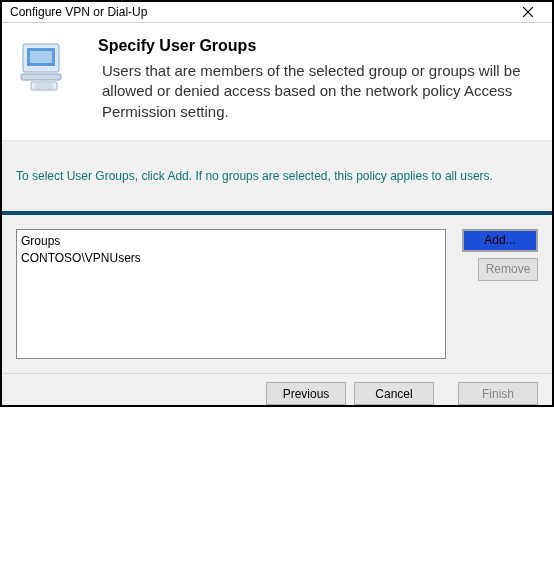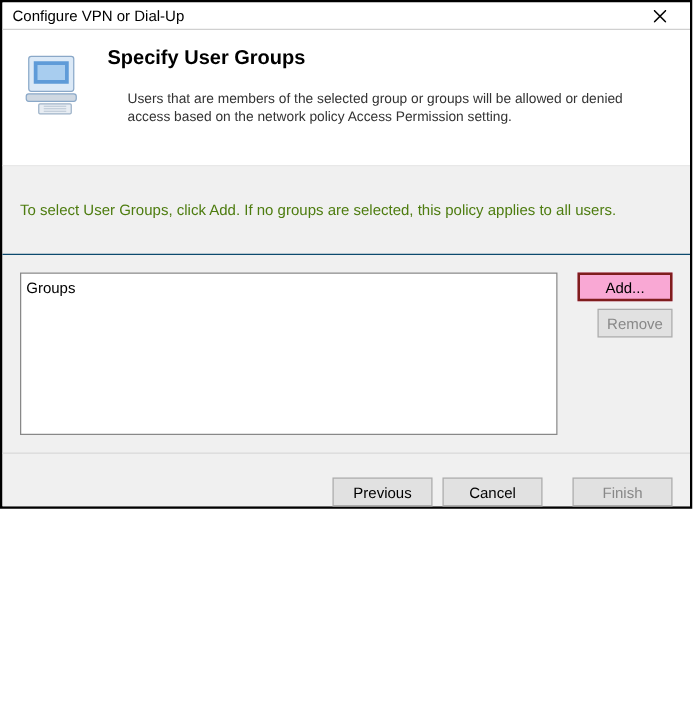--- a/index.html
+++ b/index.html
@@ -28,46 +28,46 @@
   .titlebar .title { flex: 1; }
   .titlebar .close {
     width: 40px; height: 20px;
     display: flex; align-items: center; justify-content: center;
     font-size: 14px;
     cursor: pointer;
   }
   .header-panel {
     display: flex;
     padding: 14px 20px 14px 14px;
-    gap: 14px;
+    gap: 26px;
     background: #fff;
   }
   .header-panel .icon-box {
     width: 56px; height: 56px;
     display: flex; align-items: center; justify-content: center;
     flex-shrink: 0;
   }
   .header-panel h1 {
     margin: 0 0 6px 0;
     font-size: 16px;
     font-weight: bold;
   }
   .header-panel p {
-    margin: 16px;
-    font-size: 11px;
+    margin: 4px;
+    font-size: 15px;
     color: #333;
     line-height: 1.35;
   }
   .instr-band {
     background: #f0f0f0;
     padding: 28px 14px;
     font-size: 12px;
-    color: #4d7c0f;
+    color: #0f766e;
     border-top: 1px solid #e8e8e8;
-    border-bottom: 1px solid #0c4a6e;
+    border-bottom: 4px solid #0c4a6e;
   }
   .body-area {
     flex: 1;
     background: #f0f0f0;
     padding: 14px;
     display: flex;
     flex-direction: column;
   }
   .groups-row {
     display: flex;
@@ -96,22 +96,22 @@
   .btn {
     height: 23px;
     background: #e1e1e1;
     border: 1px solid #adadad;
     font-size: 12px;
     font-family: inherit;
     cursor: pointer;
     padding: 0;
   }
   .btn.primary {
-    border: 2px solid #7f1d1d;
-    background: #f9a8d4;
+    border: 2px solid #a3a3a3;
+    background: #1d4ed8;
   }
   .btn:disabled {
     color: #888;
     cursor: default;
     margin-left: 16px;
   }
   .wizard-buttons {
     height: 46px;
     background: #f0f0f0;
     border-top: 1px solid #d8d8d8;
@@ -160,20 +160,21 @@
       <p>Users that are members of the selected group or groups will be allowed or denied access based on the network policy Access Permission setting.</p>
     </div>
   </div>
 
   <div class="instr-band">To select User Groups, click Add. If no groups are selected, this policy applies to all users.</div>
 
   <div class="body-area">
     <div class="groups-row">
       <div class="groups-box">
         <div class="col-header">Groups</div>
+        <div class="row-item">CONTOSO\VPNUsers</div>
       </div>
       <div class="side-buttons">
         <button class="btn primary">Add...</button>
         <button class="btn" disabled="">Remove</button>
       </div>
     </div>
   </div>
 
   <div class="wizard-buttons">
     <button class="btn">Previous</button>

